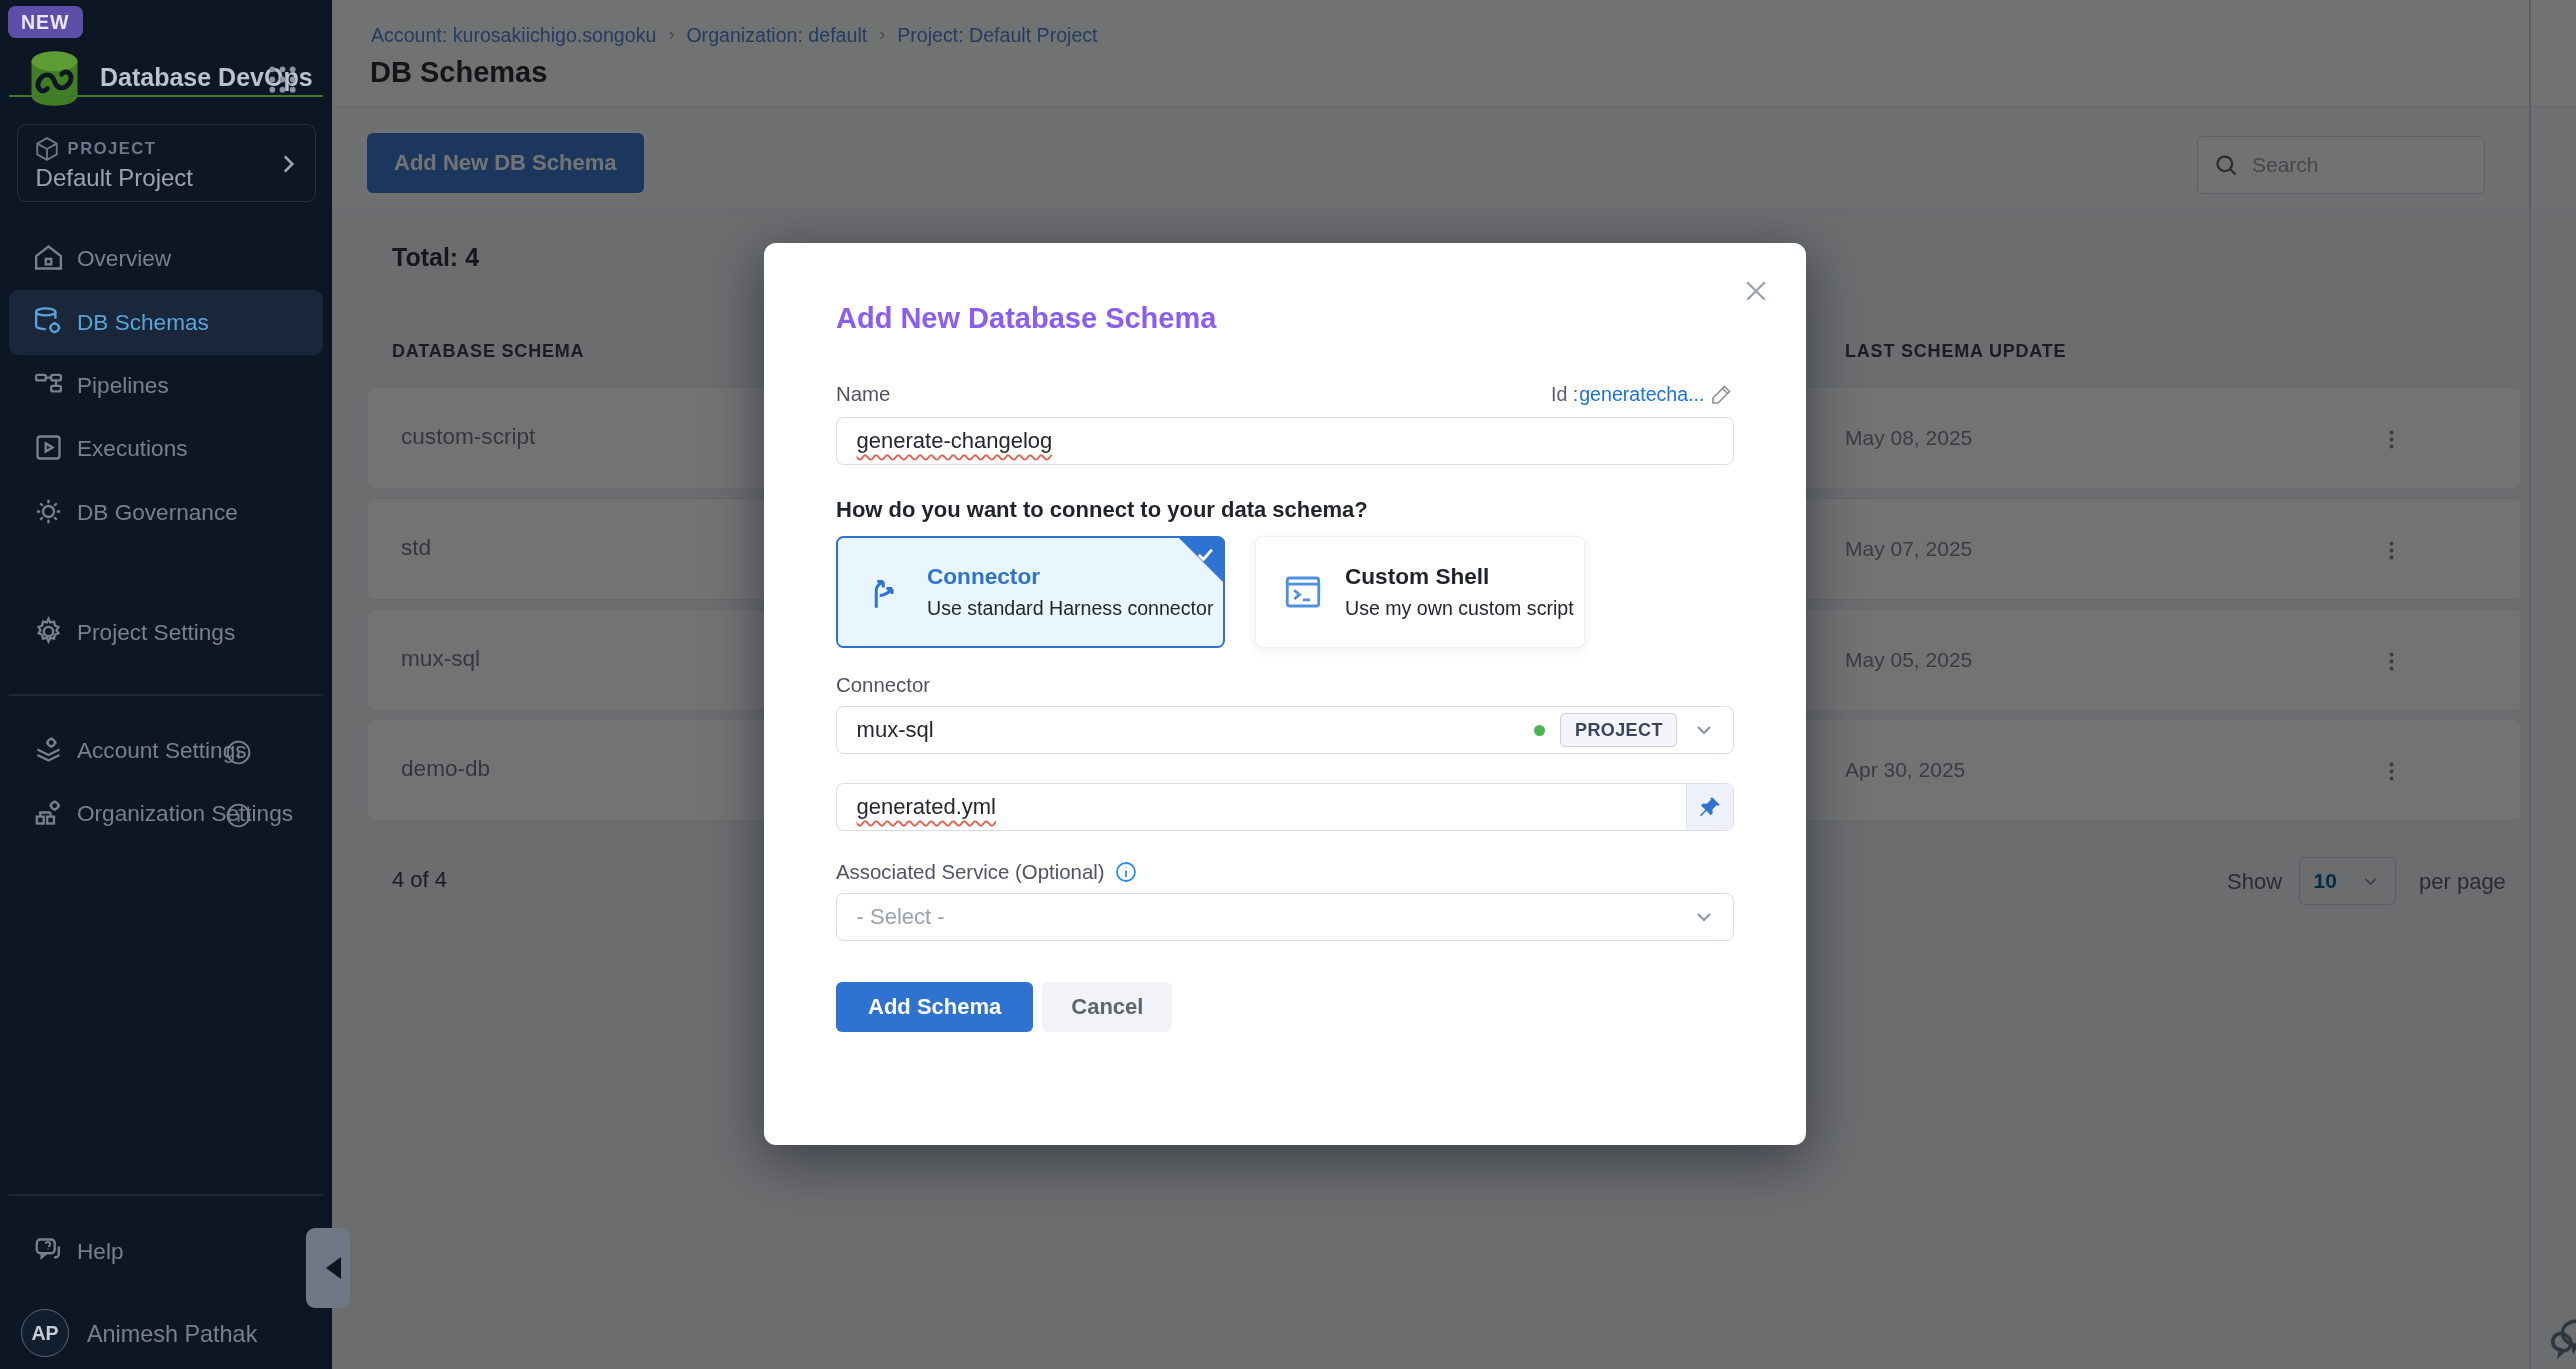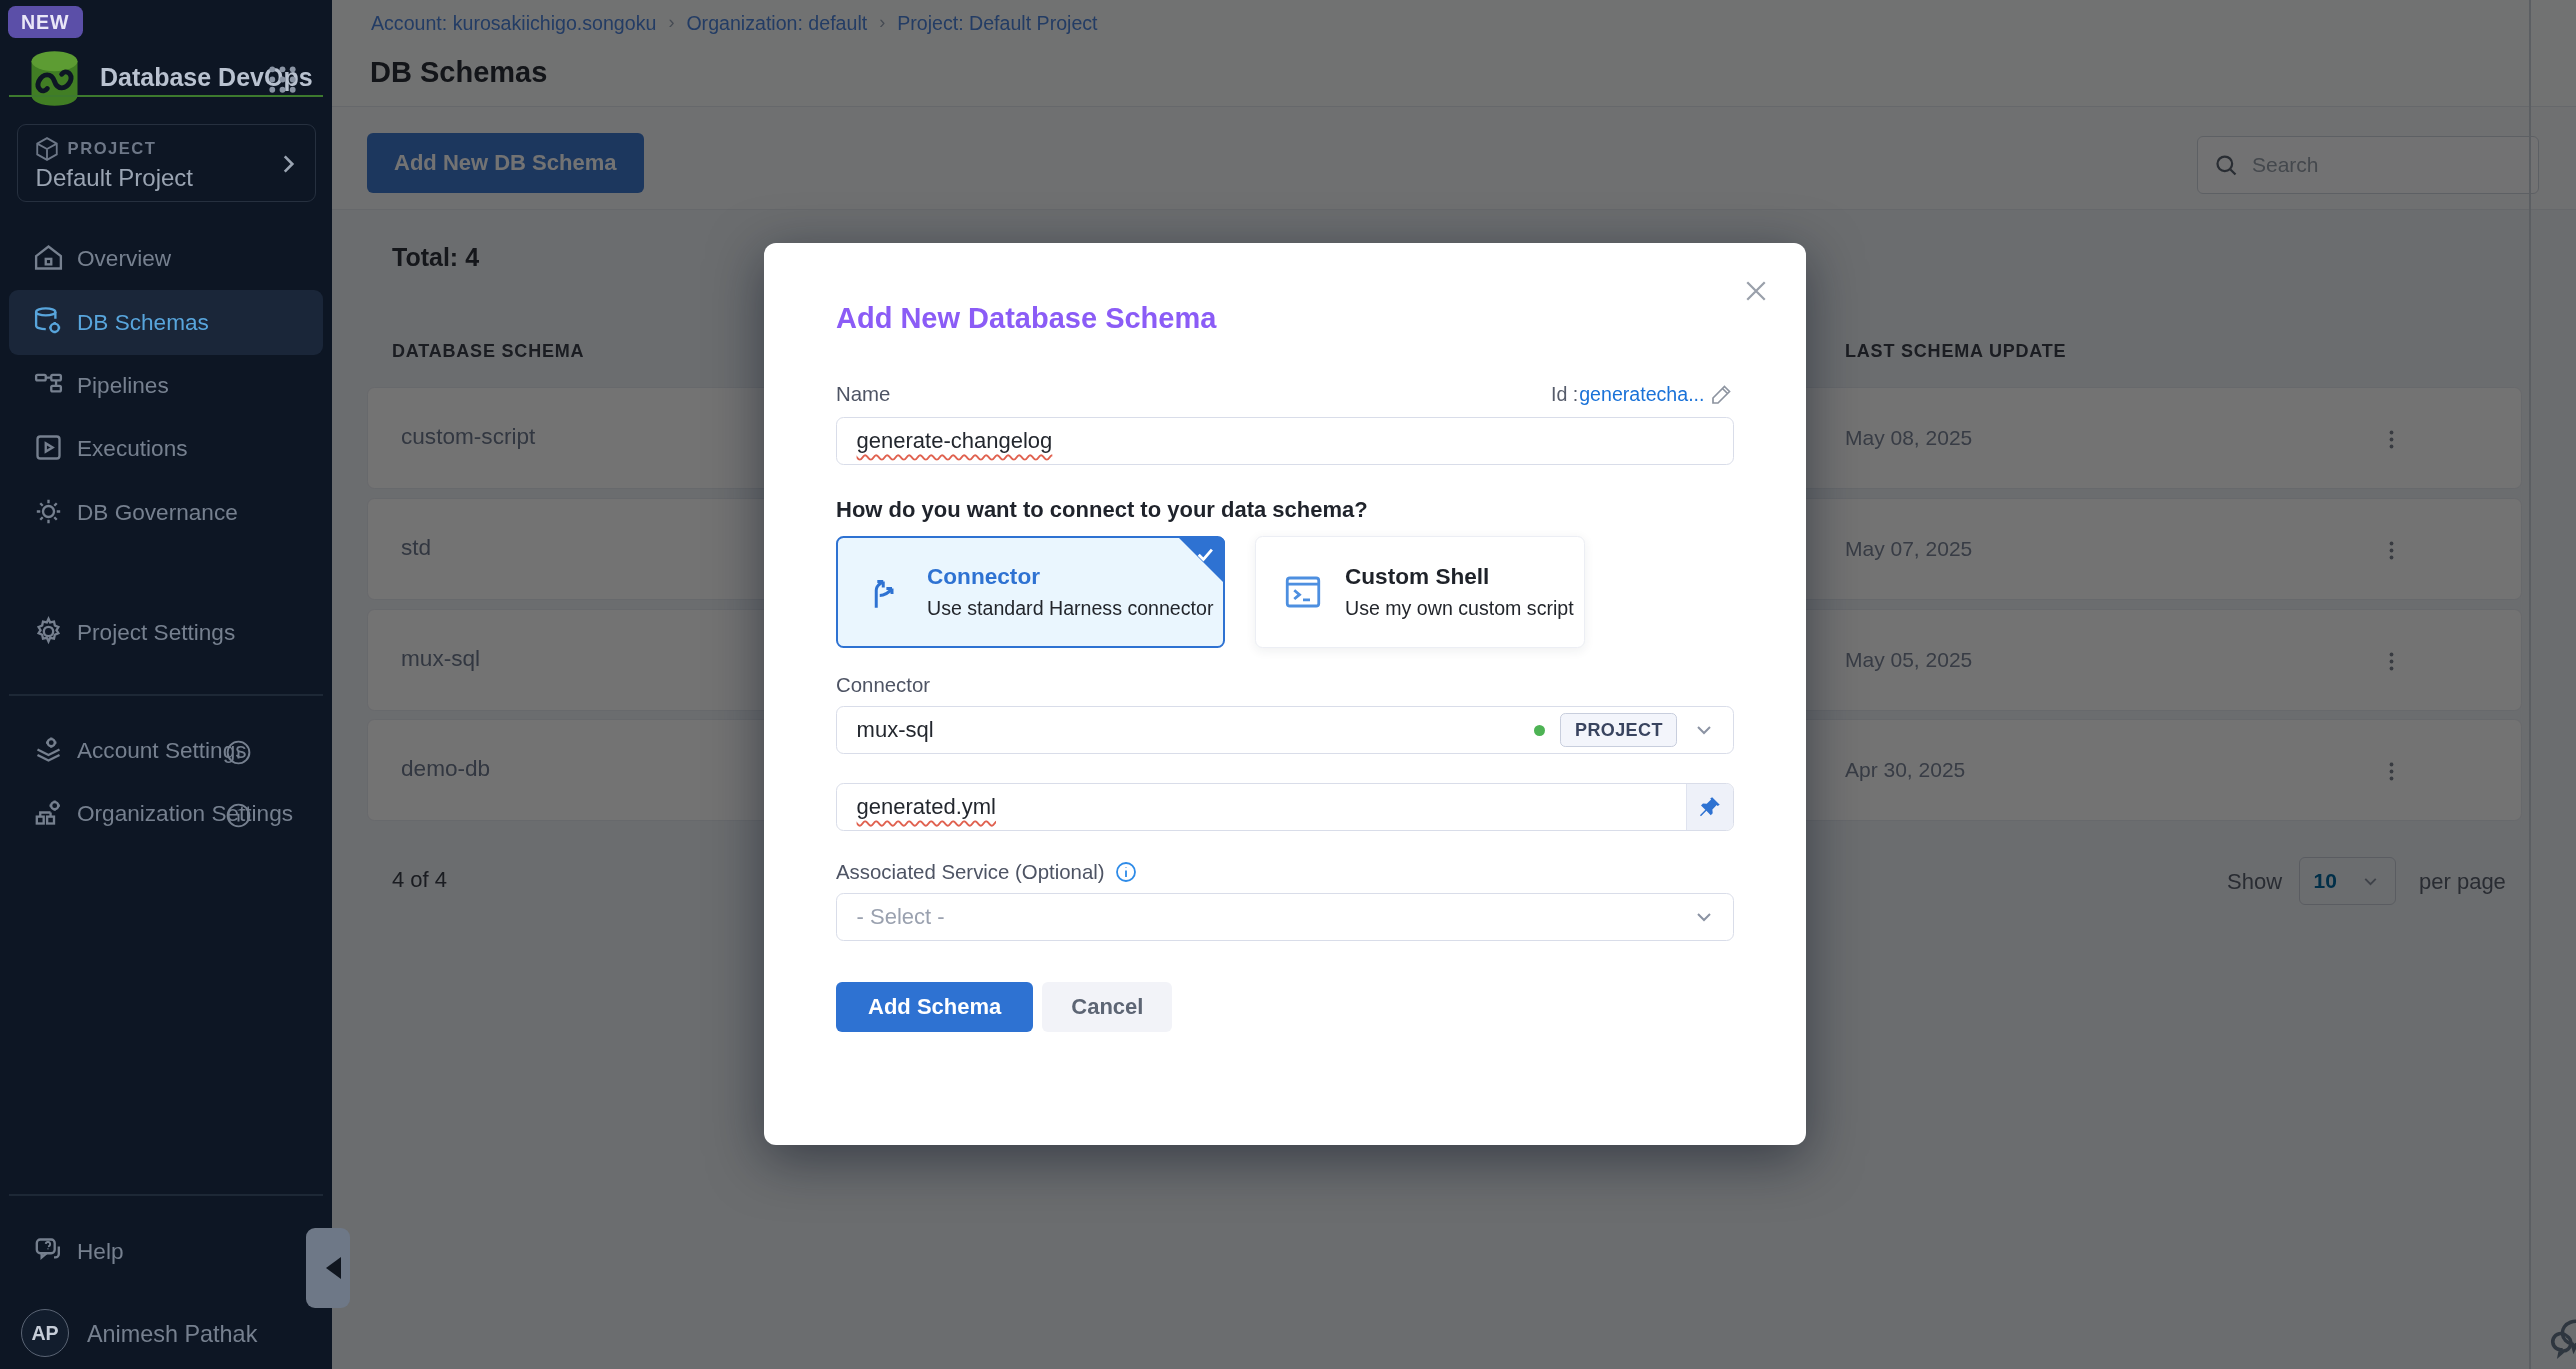--- a/index.html
+++ b/index.html
@@ -76,37 +76,37 @@
     border-top:11.3px solid transparent; border-bottom:11.3px solid transparent;
     border-right:15px solid #10161f;
   }
 
   
   .main { position:absolute; left:332px; top:0; right:0; bottom:0; background:#eef1f6; }
   .page-header {
     position:absolute; left:0; top:0; right:0; height:107px;
     background:#fbfcfd; border-bottom:1.5px solid #e3e7ee;
   }
-  .breadcrumb { position:absolute; left:39px; top:12px; display:flex; gap:12px; align-items:flex-start;
+  .breadcrumb { position:absolute; left:39px; top:24px; display:flex; gap:12px; align-items:flex-start;
     font-size:19.6px; }
   .crumb { color:#4f86de; cursor:pointer; white-space:nowrap; }
   .crumb-sep { color:#9aa6b8; font-size:18px; }
   .page-title { position:absolute; left:38px; top:56px; font-size:29px; font-weight:700; color:#2c3038; }
 
   .toolbar {
     position:absolute; left:0; top:107px; right:0; height:103px;
     background:#f7f9fb; border-bottom:1.5px solid #e3e7ee;
   }
   .add-btn {
     position:absolute; left:35px; top:26px; height:60px; padding:0 27px;
     background:#3f7ad0; border:none; border-radius:6px;
     color:#fff; font-size:22px; font-weight:700; font-family:inherit; cursor:pointer;
   }
   .search-box {
-    position:absolute; left:1865px; top:29px; width:342px; height:58px;
+    position:absolute; left:1865px; top:29px; width:288px; height:58px;
     background:#fdfdfe; border:1.5px solid #cfd5de; border-radius:6px;
     display:flex; align-items:center; padding:0 15px; gap:12px;
   }
   .search-box input {
     border:none; outline:none; background:transparent; width:100%;
     font-size:21px; color:#3b414d; font-family:inherit;
   }
   .search-box input::placeholder { color:#98a0ac; }
 
   .total-label { position:absolute; left:60px; top:243px; font-size:25px; font-weight:700; color:#30343d; }

